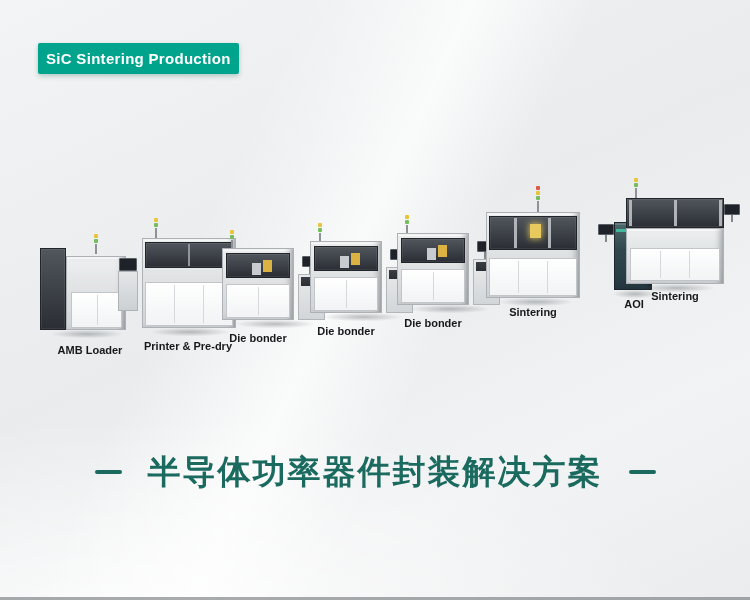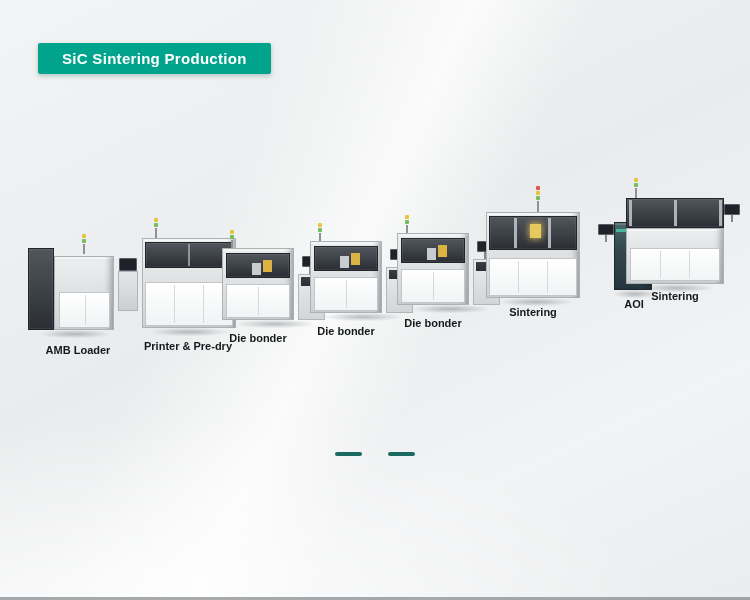--- a/index.html
+++ b/index.html
@@ -8,21 +8,21 @@
 
   .canvas{position:relative;width:750px;height:600px;overflow:hidden;
     background:linear-gradient(155deg,#f3f4f5 0%,#e9ebec 45%,#f2f3f4 75%,#eaeced 100%)}
   .canvas::before{content:"";position:absolute;inset:0;pointer-events:none;background:
     linear-gradient(115deg,rgba(255,255,255,0) 30%,rgba(255,255,255,.75) 46%,rgba(255,255,255,0) 58%),
     radial-gradient(130% 70% at 20% 108%,rgba(255,255,255,.85),rgba(255,255,255,0) 55%)}
   .canvas::after{content:"";position:absolute;left:0;right:0;bottom:0;height:3px;background:#63676b;opacity:.55}
 
   
   .badge{position:absolute;left:38px;top:43px;background:var(--badge,#00a38c);color:#fff;
-    font-size:15px;font-weight:bold;padding:7px 24px;letter-spacing:.3px;border-radius:2px;
+    font-size:15px;font-weight:bold;padding:7px 8px;letter-spacing:.3px;border-radius:2px;
     box-shadow:0 2px 5px rgba(0,90,75,.28);z-index:5}
 
   
   .footer{position:absolute;left:0;right:0;top:452px;display:flex;align-items:center;justify-content:center;gap:26px;z-index:5}
   .dash{display:block;width:27px;height:4px;border-radius:2px;background:var(--title,#1b6a5f)}
   .cn-title{font-size:33px;font-weight:bold;color:var(--title,#1b6a5f);letter-spacing:2px;line-height:1.2}
 
   
   .machine{position:absolute;z-index:2}
   .machine > div{position:absolute}
@@ -58,21 +58,21 @@
     background:linear-gradient(180deg,#3a3e44,#2b2f34)}
 
   .mech{position:absolute;width:9px;height:12px;background:#dcb342;box-shadow:-11px 3px 0 0 #c8ccd0}
   .glow{position:absolute;width:11px;height:14px;background:#e8c95e;box-shadow:0 0 6px 1px rgba(232,201,94,.8)}
   .pillar{position:absolute;top:1px;bottom:1px;width:3px;background:#bcc0c4;opacity:.9}
 
   .shadow{height:12px;background:radial-gradient(50% 50% at 50% 50%,rgba(95,100,106,.4),rgba(95,100,106,0) 72%)}
   .m-label{font-size:11px;font-weight:600;color:#17181a;white-space:nowrap;transform:translateX(-50%)}
 
   
-  .m1{left:28px;top:226px;width:96px;height:132px}
+  .m1{left:40px;top:226px;width:96px;height:132px}
   .m1 .col{left:0;top:22px;width:26px;height:82px}
   .m1 .bod1{left:26px;top:30px;width:60px;height:74px}
   .m1 .drs{left:31px;top:66px;width:51px;height:36px}
   .m1 .tw{left:54px;top:8px}
   .m1 .sh{left:-4px;top:102px;width:102px}
   .m1 .m-label{left:50px;top:118px}
 
   
   .m2{left:124px;top:218px;width:120px;height:142px}
   .m2 .bod1{left:18px;top:20px;width:94px;height:90px}
@@ -287,16 +287,17 @@
           <span class="arm"></span>
         </div>
       <div class="sh shadow"></div>
       <div class="m-label">Sintering</div>
     </div>
 
   </div>
 
   <div class="footer">
     <span class="dash"></span>
+    <h1 class="cn-title">半导体功率器件封装解决方案</h1>
     <span class="dash"></span>
   </div>
 
 </div>
 
 </body></html>

